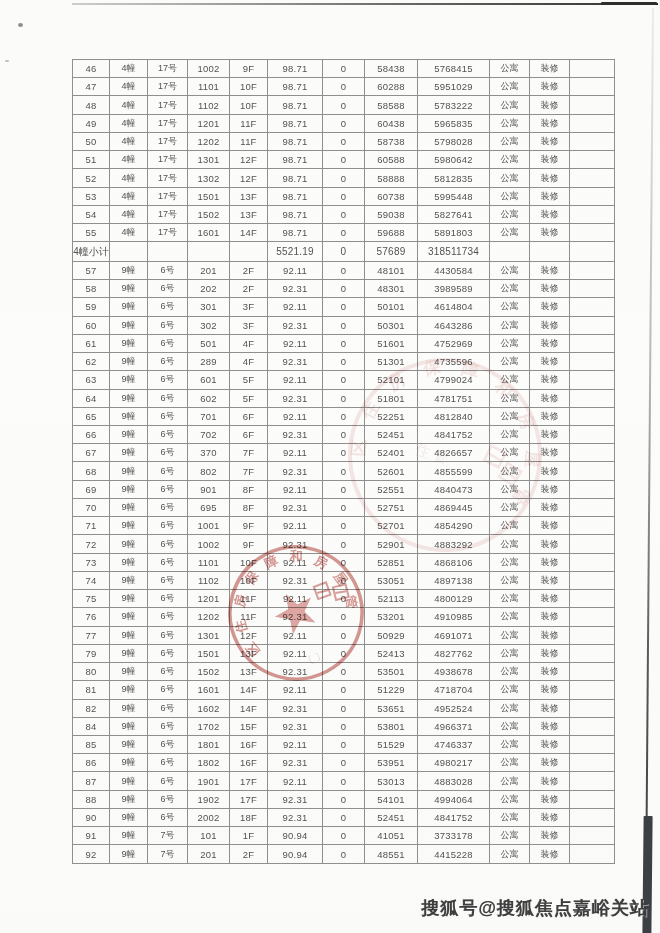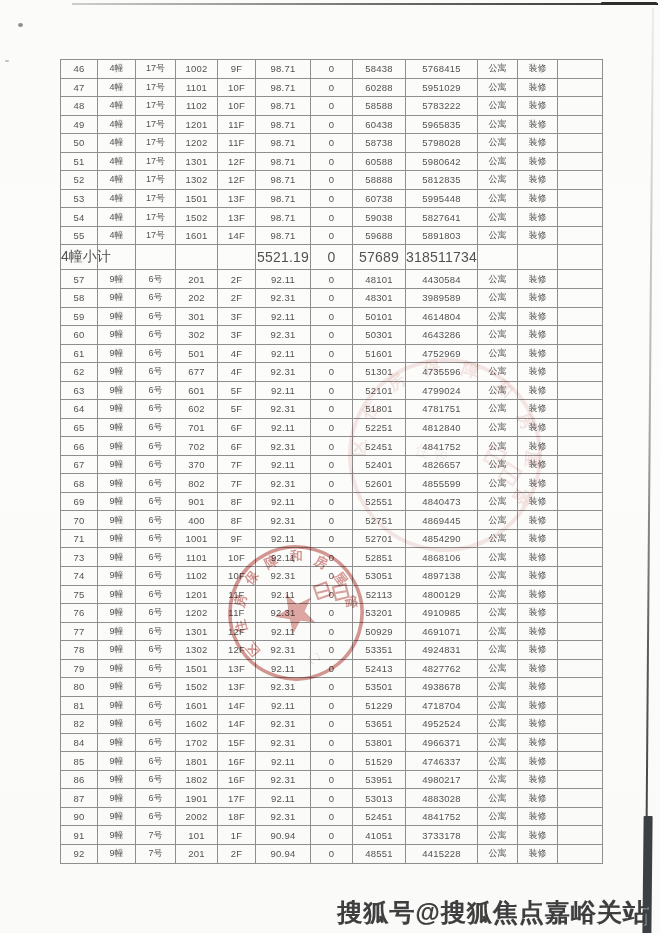--- a/index.html
+++ b/index.html
@@ -17,42 +17,42 @@
   .right-edge{position:absolute;left:652px;top:8px;width:2px;height:830px;
     background:linear-gradient(to bottom,rgba(150,150,150,.15),rgba(110,110,110,.5) 45%,#555 80%,#444);
     transform:rotate(0.45deg);transform-origin:top center;}
   .right-bar{position:absolute;left:643px;top:816px;width:9px;height:120px;background:#3c4044;
     transform:rotate(0.6deg);border-radius:1px;}
   .speck1{position:absolute;left:18px;top:23px;width:5px;height:4px;background:#8f8f8f;border-radius:50%;}
   .speck2{position:absolute;left:5px;top:60px;width:4px;height:2px;background:#c2c2c2;border-radius:2px;}
 
   
   table.price{
-    position:absolute;left:60px;top:59px;width:543px;height:805px;
+    position:absolute;left:72px;top:59px;width:543px;height:805px;
     border-collapse:collapse;table-layout:fixed;
     border:1.5px solid #5f5f5f;
   }
   table.price td{
     border:1px solid #8f8f8f;
     font-size:9.5px;color:#525252;text-align:center;vertical-align:middle;
     padding:0;white-space:nowrap;overflow:visible;
     letter-spacing:.2px;
   }
   table.price td.cjk{font-size:9px;letter-spacing:0;}
-  table.price tr.subtotal td{font-size:14px;}
+  table.price tr.subtotal td{font-size:10px;}
 
   
   .seal{position:absolute;mix-blend-mode:multiply;pointer-events:none;}
   .seal-main{left:186px;top:503px;filter:blur(.35px);}
   .seal-faint{left:325px;top:335px;filter:blur(.7px);opacity:.55;}
 
   
   .watermark{
     position:absolute;right:11px;top:896px;
-    font-size:25px;font-weight:bold;color:#3e3e3e;letter-spacing:1px;
+    font-size:18px;font-weight:bold;color:#3e3e3e;letter-spacing:1px;
     text-shadow:1px 1px 0 rgba(255,255,255,.45), -0.5px -0.5px 0 rgba(30,30,30,.35);
     white-space:nowrap;
     margin-left:34px;
   }
 </style>
 </head>
 <body>
 
 <div class="page">
 
@@ -300,21 +300,21 @@
           <td>51601</td>
           <td>4752969</td>
           <td class="cjk">公寓</td>
           <td class="cjk">装修</td>
           <td></td>
         </tr>
         <tr>
           <td>62</td>
           <td class="cjk">9幢</td>
           <td class="cjk">6号</td>
-          <td>677</td>
+          <td>289</td>
           <td>4F</td>
           <td>92.31</td>
           <td>0</td>
           <td>51301</td>
           <td>4735596</td>
           <td class="cjk">公寓</td>
           <td class="cjk">装修</td>
           <td></td>
         </tr>
         <tr>
@@ -412,21 +412,21 @@
           <td>52551</td>
           <td>4840473</td>
           <td class="cjk">公寓</td>
           <td class="cjk">装修</td>
           <td></td>
         </tr>
         <tr>
           <td>70</td>
           <td class="cjk">9幢</td>
           <td class="cjk">6号</td>
-          <td>400</td>
+          <td>695</td>
           <td>8F</td>
           <td>92.31</td>
           <td>0</td>
           <td>52751</td>
           <td>4869445</td>
           <td class="cjk">公寓</td>
           <td class="cjk">装修</td>
           <td></td>
         </tr>
         <tr>
@@ -437,20 +437,34 @@
           <td>9F</td>
           <td>92.11</td>
           <td>0</td>
           <td>52701</td>
           <td>4854290</td>
           <td class="cjk">公寓</td>
           <td class="cjk">装修</td>
           <td></td>
         </tr>
         <tr>
+          <td>72</td>
+          <td class="cjk">9幢</td>
+          <td class="cjk">6号</td>
+          <td>1002</td>
+          <td>9F</td>
+          <td>92.31</td>
+          <td>0</td>
+          <td>52901</td>
+          <td>4883292</td>
+          <td class="cjk">公寓</td>
+          <td class="cjk">装修</td>
+          <td></td>
+        </tr>
+        <tr>
           <td>73</td>
           <td class="cjk">9幢</td>
           <td class="cjk">6号</td>
           <td>1101</td>
           <td>10F</td>
           <td>92.11</td>
           <td>0</td>
           <td>52851</td>
           <td>4868106</td>
           <td class="cjk">公寓</td>
@@ -507,34 +521,20 @@
           <td>12F</td>
           <td>92.11</td>
           <td>0</td>
           <td>50929</td>
           <td>4691071</td>
           <td class="cjk">公寓</td>
           <td class="cjk">装修</td>
           <td></td>
         </tr>
         <tr>
-          <td>78</td>
-          <td class="cjk">9幢</td>
-          <td class="cjk">6号</td>
-          <td>1302</td>
-          <td>12F</td>
-          <td>92.31</td>
-          <td>0</td>
-          <td>53351</td>
-          <td>4924831</td>
-          <td class="cjk">公寓</td>
-          <td class="cjk">装修</td>
-          <td></td>
-        </tr>
-        <tr>
           <td>79</td>
           <td class="cjk">9幢</td>
           <td class="cjk">6号</td>
           <td>1501</td>
           <td>13F</td>
           <td>92.11</td>
           <td>0</td>
           <td>52413</td>
           <td>4827762</td>
           <td class="cjk">公寓</td>
@@ -628,20 +628,34 @@
         <tr>
           <td>87</td>
           <td class="cjk">9幢</td>
           <td class="cjk">6号</td>
           <td>1901</td>
           <td>17F</td>
           <td>92.11</td>
           <td>0</td>
           <td>53013</td>
           <td>4883028</td>
+          <td class="cjk">公寓</td>
+          <td class="cjk">装修</td>
+          <td></td>
+        </tr>
+        <tr>
+          <td>88</td>
+          <td class="cjk">9幢</td>
+          <td class="cjk">6号</td>
+          <td>1902</td>
+          <td>17F</td>
+          <td>92.31</td>
+          <td>0</td>
+          <td>54101</td>
+          <td>4994064</td>
           <td class="cjk">公寓</td>
           <td class="cjk">装修</td>
           <td></td>
         </tr>
         <tr>
           <td>90</td>
           <td class="cjk">9幢</td>
           <td class="cjk">6号</td>
           <td>2002</td>
           <td>18F</td>

